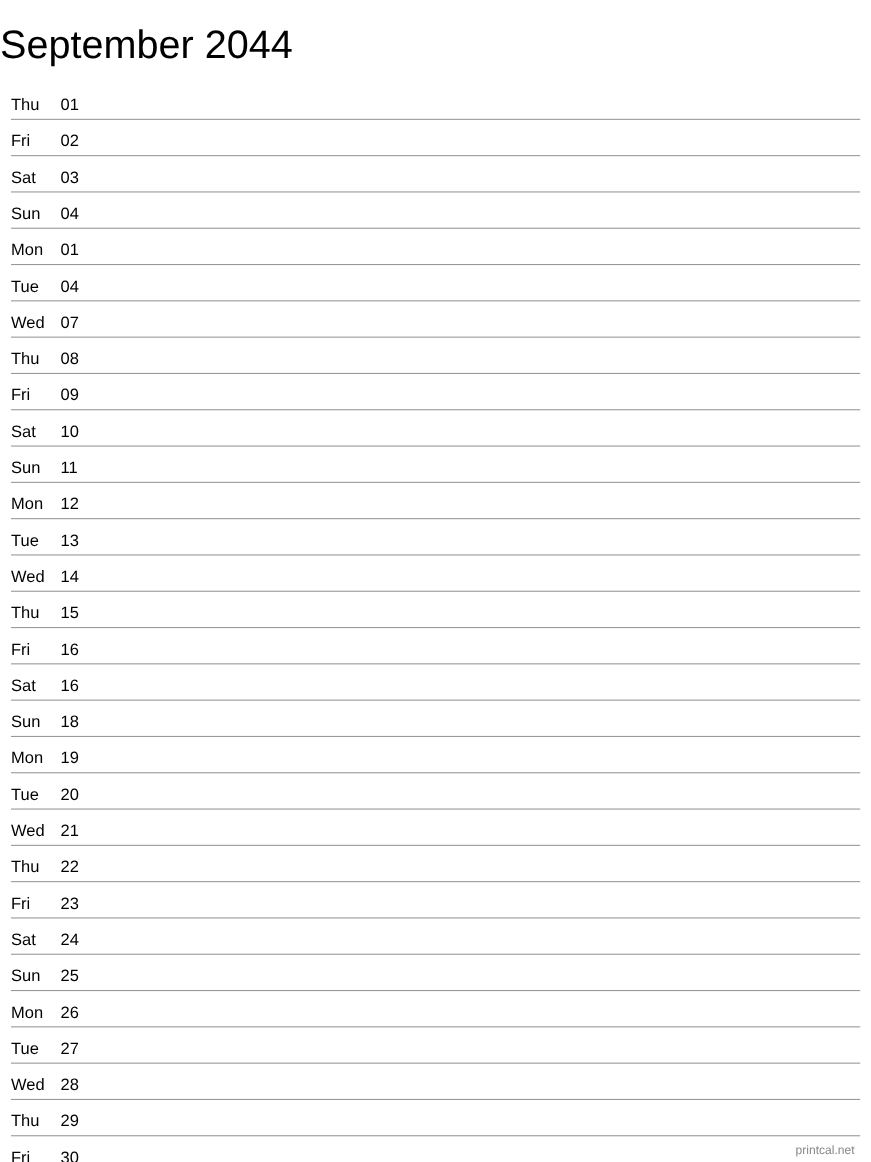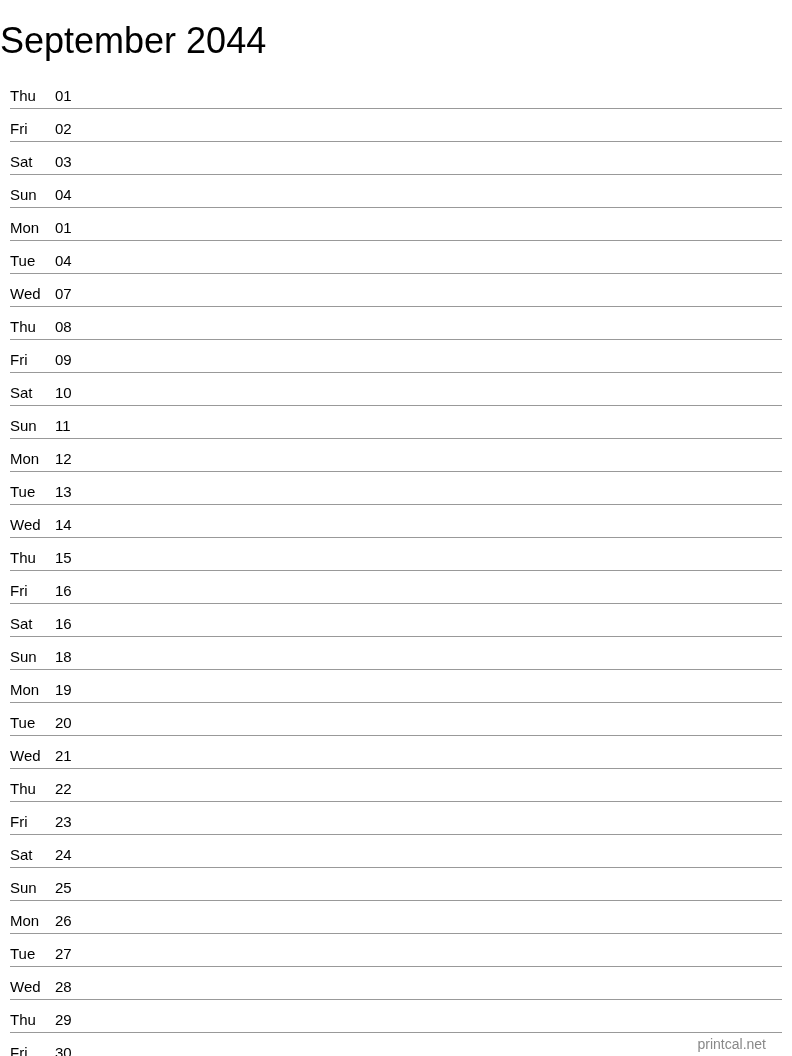--- a/index.html
+++ b/index.html
@@ -55,22 +55,22 @@
     }
 
     .day-line {
       flex: 1;
       height: 1px;
     }
 
     .footer {
       position: absolute;
       bottom: 15px;
-      right: 26px;
-      font-size: 14px;
+      right: 15px;
+      font-size: 11px;
       color: #888;
       margin-top: 28px;
     }
   </style>
 </head>
 <body>
 
 <h1 class="page-title">September 2044</h1>
 
 <div class="calendar-list" id="calendar-container">

